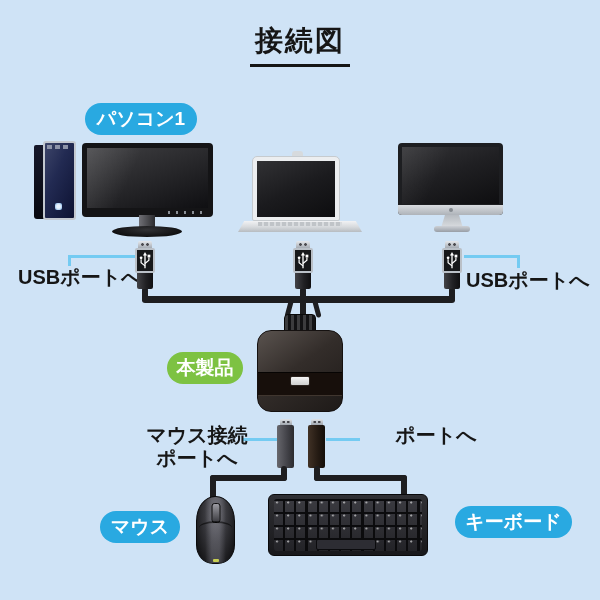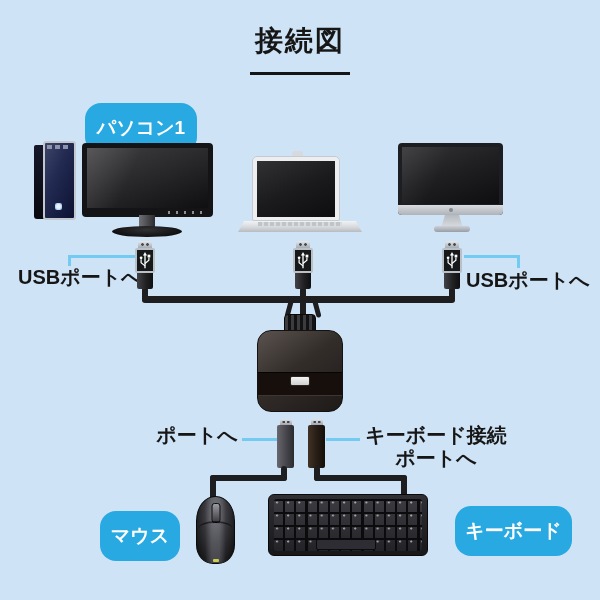--- a/index.html
+++ b/index.html
@@ -13,28 +13,28 @@
   html,body{margin:0;padding:0;}
   body{background:#fff;font-family:"Liberation Sans","DejaVu Sans",sans-serif;}
   #canvas{
     position:relative;width:600px;height:600px;margin:0 auto;
     background:var(--background);overflow:hidden;
   }
   
   .title{
     position:absolute;left:50%;top:22px;transform:translateX(-50%);
     font-size:28px;font-weight:700;color:var(--text-black);
-    letter-spacing:2px;border-bottom:3px solid #151515;padding:0 5px 12px 5px;
+    letter-spacing:2px;border-bottom:3px solid #151515;padding:0 5px 4px 5px;
     white-space:nowrap;
   }
   
   .pill{
     position:absolute;background:var(--label-blue);color:#fff;
     font-size:19px;font-weight:700;text-align:center;
-    border-radius:16px;padding:12px 0;white-space:nowrap;
+    border-radius:16px;padding:3px 0;white-space:nowrap;
   }
   .pill.green{background:var(--label-green);}
   
   .note{
     position:absolute;color:var(--text-black);font-size:20px;font-weight:600;
     text-align:center;line-height:23px;white-space:nowrap;
   }
   
   .cable{position:absolute;background:var(--cable-black);border-radius:3px;}
   .bline{position:absolute;background:var(--callout-blue);}
@@ -309,38 +309,39 @@
     </div>
     <div class="pbody"></div>
   </div>
 
   <div class="ribbed"></div>
   <div class="device">
     <div class="band">
       <div class="logo"></div>
     </div>
   </div>
+  <div class="pill green" style="left:167px;top:352px;width:76px;">本製品</div>
 
   <div class="smplug gray" style="left:277px;top:419px;">
     <div class="tip"></div>
     <div class="sbody"></div>
   </div>
   <div class="smplug dark" style="left:308px;top:419px;">
     <div class="tip"></div>
     <div class="sbody"></div>
   </div>
 
   <div class="bline" style="left:242px;top:438px;width:35px;height:2.5px;"></div>
   <div class="bline" style="left:326px;top:438px;width:34px;height:2.5px;"></div>
 
   <div class="note" style="left:122px;top:424px;width:150px;">
+    <div>マウス接続</div>
     <div>ポートへ</div>
   </div>
   <div class="note" style="left:352px;top:424px;width:168px;">
-    <div>キーボード接続</div>
     <div>ポートへ</div>
   </div>
 
   <div class="cable" style="left:281px;top:466px;width:6px;height:15px;"></div>
   <div class="cable" style="left:210px;top:475px;width:77px;height:6px;"></div>
   <div class="cable" style="left:210px;top:475px;width:6px;height:26px;"></div>
   <div class="cable" style="left:314px;top:466px;width:6px;height:15px;"></div>
   <div class="cable" style="left:314px;top:475px;width:93px;height:6px;"></div>
   <div class="cable" style="left:401px;top:475px;width:6px;height:24px;"></div>
 

